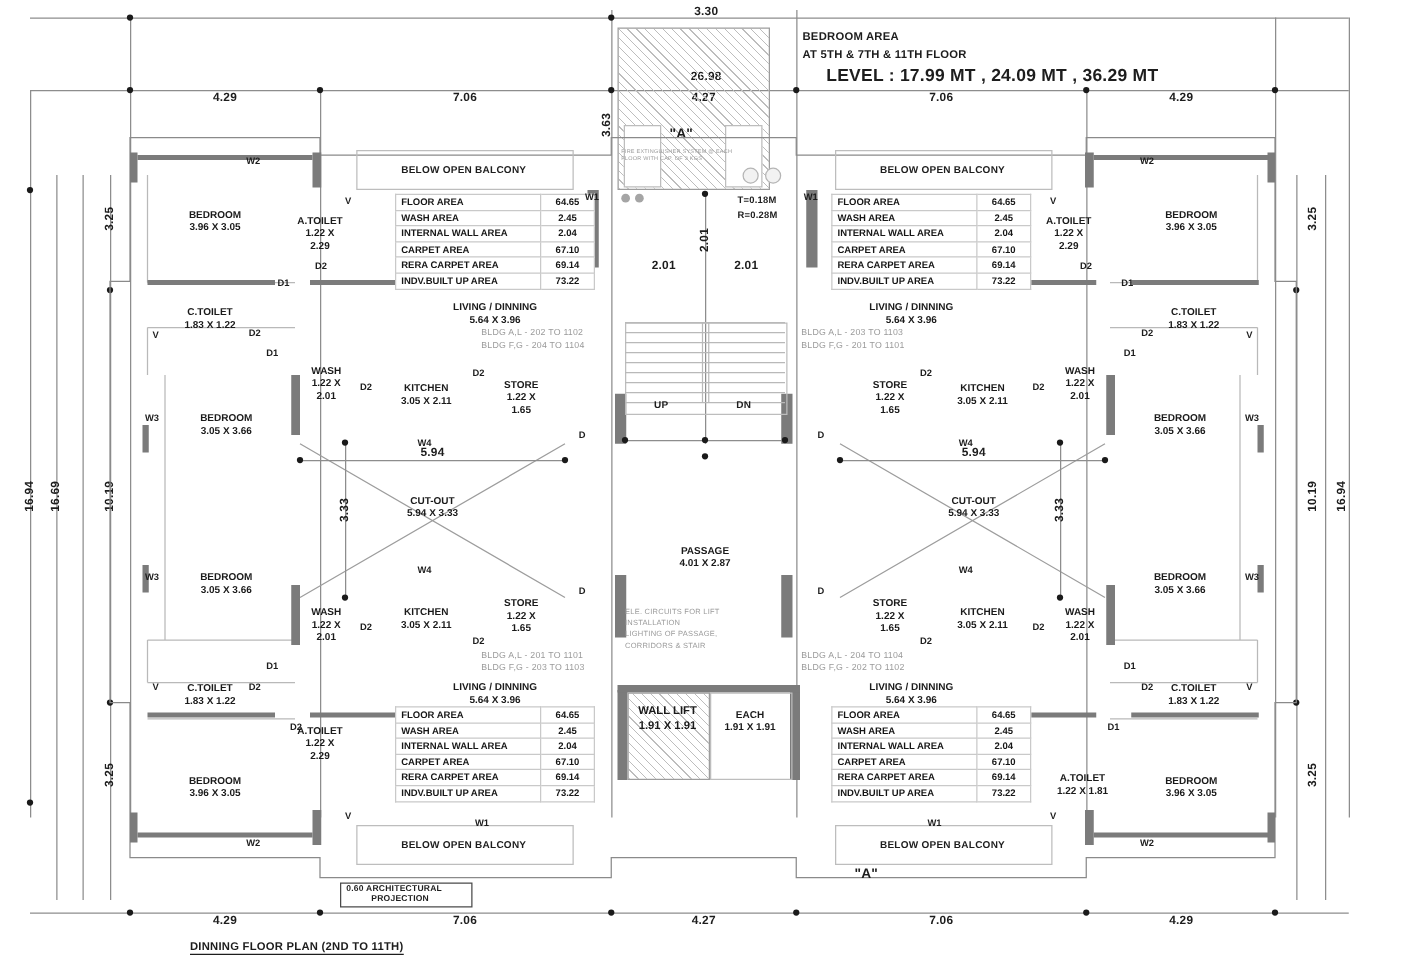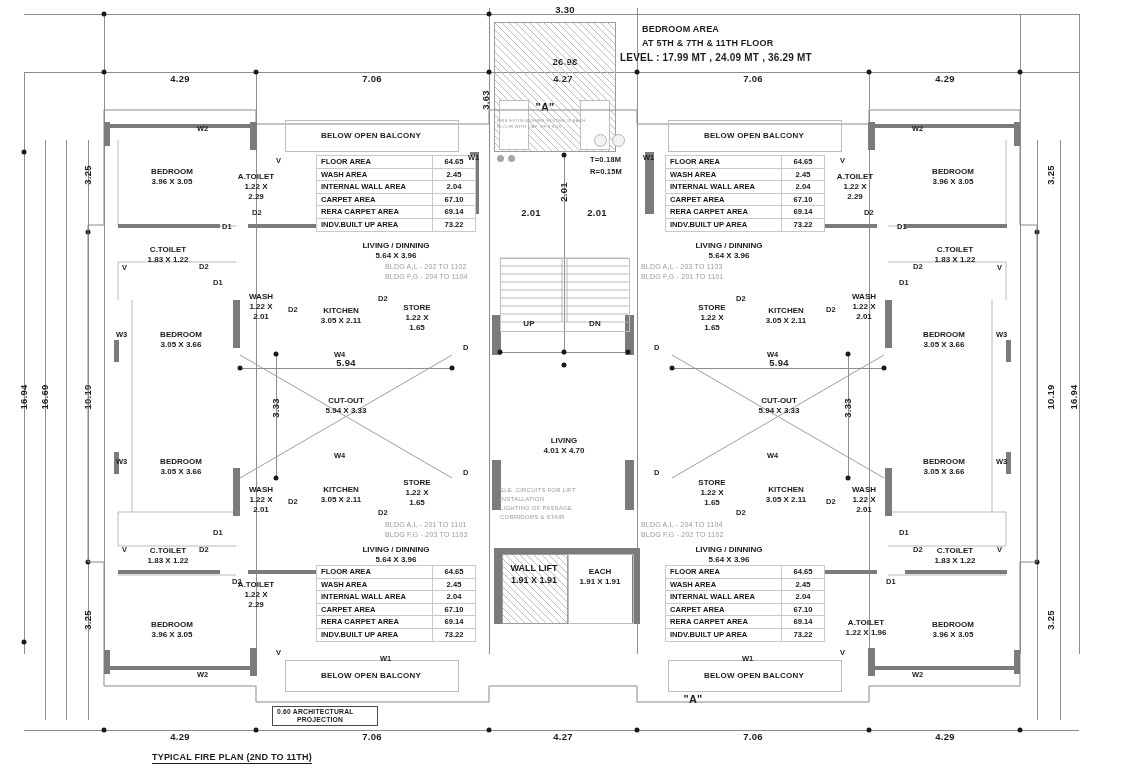--- a/index.html
+++ b/index.html
@@ -114,21 +114,21 @@
   <div class="txt dim" style="left:82px;top:175px;transform:rotate(-90deg) translate(-50%,0);transform-origin:0 0;">3.25</div>
   <div class="txt dim" style="left:82px;top:620px;transform:rotate(-90deg) translate(-50%,0);transform-origin:0 0;">3.25</div>
 
   <div class="txt dim" style="left:1045px;top:175px;transform:rotate(-90deg) translate(-50%,0);transform-origin:0 0;">3.25</div>
   <div class="txt dim" style="left:1045px;top:397px;transform:rotate(-90deg) translate(-50%,0);transform-origin:0 0;">10.19</div>
   <div class="txt dim" style="left:1068px;top:397px;transform:rotate(-90deg) translate(-50%,0);transform-origin:0 0;">16.94</div>
   <div class="txt dim" style="left:1045px;top:620px;transform:rotate(-90deg) translate(-50%,0);transform-origin:0 0;">3.25</div>
 
   <div class="txt" style="left:642px;top:24px;font-size:9px;">BEDROOM AREA</div>
   <div class="txt" style="left:642px;top:38px;font-size:9px;">AT 5TH &amp; 7TH &amp; 11TH FLOOR</div>
-  <div class="txt" style="left:620px;top:52px;font-size:10px;">LEVEL : 17.99 MT , 24.09 MT , 36.29 MT</div>
+  <div class="txt" style="left:661px;top:52px;font-size:14px;">LEVEL : 17.99 MT , 24.09 MT , 36.29 MT</div>
 
   <div class="hatch" style="left:494px;top:22px;width:120px;height:128px;"></div>
   <div class="outline-l" style="left:499px;top:100px;width:28px;height:48px;background:#fff;"></div>
   <div class="outline-l" style="left:580px;top:100px;width:28px;height:48px;background:#fff;"></div>
   <div class="txt c" style="left:545px;top:101px;font-size:11px;">"A"</div>
   <div class="txt xs grey" style="left:497px;top:118px;font-size:4.4px;width:100px;white-space:normal;line-height:6px;">FIRE EXTINGUISHER SYSTEM @ EACH FLOOR WITH CAP. OF 3 KGS</div>
 
   <div class="abs" style="left:594px;top:134px;width:11px;height:11px;border:1px solid #b5b5b5;border-radius:50%;background:#f2f2f2;"></div>
   <div class="abs" style="left:612px;top:134px;width:11px;height:11px;border:1px solid #b5b5b5;border-radius:50%;background:#f2f2f2;"></div>
 
@@ -474,40 +474,40 @@
   <div class="room" style="left:779px;top:396px;">
     <div>CUT-OUT</div>
     <div>5.94 X 3.33</div>
   </div>
   <div class="room" style="left:953px;top:620px;">
     <div>BEDROOM</div>
     <div>3.96 X 3.05</div>
   </div>
   <div class="room" style="left:866px;top:618px;">
     <div>A.TOILET</div>
-    <div>1.22 X 1.96</div>
+    <div>1.22 X 1.81</div>
   </div>
   <div class="room" style="left:955px;top:546px;">
     <div>C.TOILET</div>
     <div>1.83 X 1.22</div>
   </div>
 
   <div class="dim-line" style="left:500px;top:352px;width:128px;"></div>
   <div class="dim-vline" style="left:564px;top:155px;height:200px;"></div>
   <div class="dot" style="left:500px;top:352px;"></div>
   <div class="dot" style="left:564px;top:352px;"></div>
   <div class="dot" style="left:628px;top:352px;"></div>
   <div class="dot" style="left:564px;top:155px;"></div>
   <div class="dot" style="left:564px;top:365px;"></div>
   <div class="txt dim c" style="left:531px;top:207px;">2.01</div>
   <div class="txt dim c" style="left:597px;top:207px;">2.01</div>
   <div class="txt dim" style="left:558px;top:192px;transform:rotate(-90deg) translate(-50%,0);transform-origin:0 0;">2.01</div>
 
   <div class="txt" style="left:590px;top:155px;font-size:7.5px;">T=0.18M</div>
-  <div class="txt" style="left:590px;top:167px;font-size:7.5px;">R=0.15M</div>
+  <div class="txt" style="left:590px;top:167px;font-size:7.5px;">R=0.28M</div>
 
   <div class="abs" style="left:497px;top:155px;width:7px;height:7px;border-radius:50%;background:#a5a5a5;"></div>
   <div class="abs" style="left:508px;top:155px;width:7px;height:7px;border-radius:50%;background:#a5a5a5;"></div>
 
   <div class="outline-l" style="left:500px;top:258px;width:128px;height:72px;"></div>
   <svg class="ov" viewBox="0 0 1125 768">
     <g stroke="#b9b9b9" stroke-width="1">
       <line x1="500" y1="266" x2="628" y2="266"></line>
       <line x1="500" y1="274" x2="628" y2="274"></line>
       <line x1="500" y1="282" x2="628" y2="282"></line>
@@ -518,22 +518,22 @@
       <line x1="500" y1="322" x2="628" y2="322"></line>
       <line x1="500" y1="258" x2="628" y2="258"></line>
       <line x1="562" y1="258" x2="562" y2="322"></line>
       <line x1="567" y1="258" x2="567" y2="322"></line>
     </g>
   </svg>
   <div class="txt c" style="left:529px;top:319px;font-size:8px;">UP</div>
   <div class="txt c" style="left:595px;top:319px;font-size:8px;">DN</div>
 
   <div class="room" style="left:564px;top:436px;">
-    <div>LIVING</div>
-    <div>4.01 X 4.70</div>
+    <div>PASSAGE</div>
+    <div>4.01 X 2.87</div>
   </div>
 
   <div class="txt xs grey" style="left:500px;top:487px;">ELE. CIRCUITS FOR LIFT</div>
   <div class="txt xs grey" style="left:500px;top:496px;">INSTALLATION</div>
   <div class="txt xs grey" style="left:500px;top:505px;">LIGHTING OF PASSAGE,</div>
   <div class="txt xs grey" style="left:500px;top:514px;">CORRIDORS &amp; STAIR</div>
 
   <div class="hatch" style="left:502px;top:554px;width:64px;height:68px;"></div>
   <div class="room" style="left:534px;top:562px;font-size:9px;line-height:12px;">
     <div>WALL LIFT</div>
@@ -620,15 +620,15 @@
   <div class="tag" style="left:997px;top:263px;">V</div>
   <div class="tag" style="left:997px;top:545px;">V</div>
   <div class="tag" style="left:840px;top:648px;">V</div>
 
   <div class="outline" style="left:272px;top:706px;width:104px;height:18px;background:#fff;border-color:#4a4a4a;"></div>
   <div class="txt sm" style="left:277px;top:708px;font-size:6.8px;">0.60 ARCHITECTURAL</div>
   <div class="txt sm" style="left:297px;top:716px;font-size:6.8px;">PROJECTION</div>
 
   <div class="txt c" style="left:693px;top:693px;font-size:11px;">"A"</div>
 
-  <div class="txt underline" style="left:152px;top:752px;font-size:9px;">TYPICAL FIRE PLAN (2ND TO 11TH)</div>
+  <div class="txt underline" style="left:152px;top:752px;font-size:9px;">DINNING FLOOR PLAN (2ND TO 11TH)</div>
 
 </div>
 
 </body></html>

